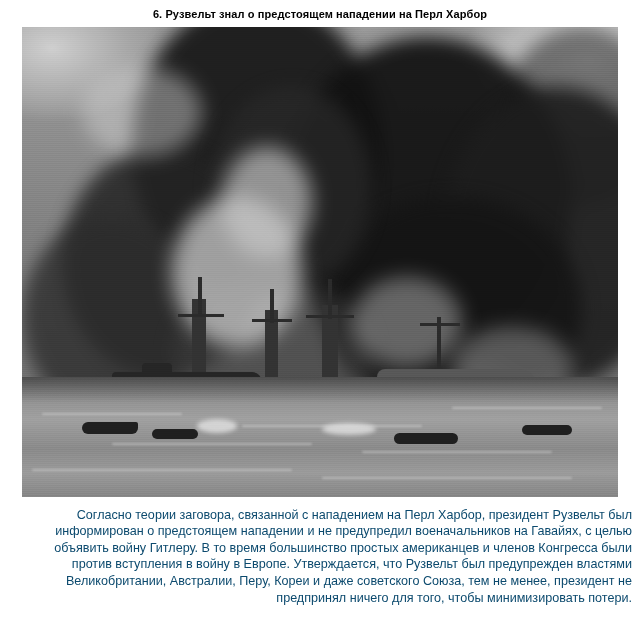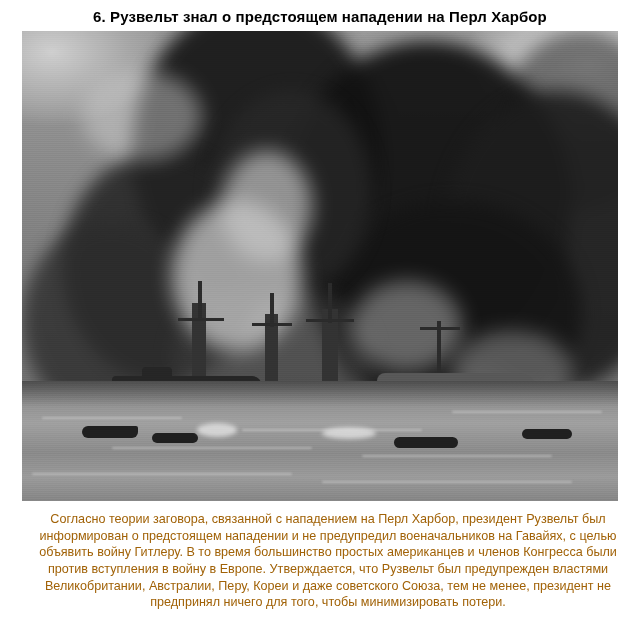--- a/index.html
+++ b/index.html
@@ -15,21 +15,21 @@
   }
   .page {
     width: 640px;
     height: 644px;
     position: relative;
     background: #ffffff;
     box-sizing: border-box;
   }
   .title {
     text-align: center;
-    font-size: 15px;
+    font-size: 11px;
     font-weight: bold;
     color: #000000;
     padding: 8px 10px 6px 10px;
     line-height: 1.15;
     letter-spacing: 0.1px;
   }
   .photo-wrap {
     margin: 0 22px;
     width: 596px;
     height: 470px;
@@ -129,22 +129,22 @@
     pointer-events: none;
     background-image:
       repeating-linear-gradient(0deg, rgba(255,255,255,0.025) 0px, rgba(255,255,255,0.025) 1px, rgba(0,0,0,0.025) 1px, rgba(0,0,0,0.025) 2px);
     mix-blend-mode: overlay;
   }
   
   .caption {
     padding: 10px 8px 8px 24px;
     font-size: 12.6px;
     line-height: 1.32;
-    color: #a16207;
-    text-align: center;
+    color: #0c4a6e;
+    text-align: right;
   }
 </style>
 </head>
 <body>
 
 <div class="page">
 
   <div class="title">6. Рузвельт знал о предстоящем нападении на Перл Харбор</div>
 
   <div class="photo-wrap">

